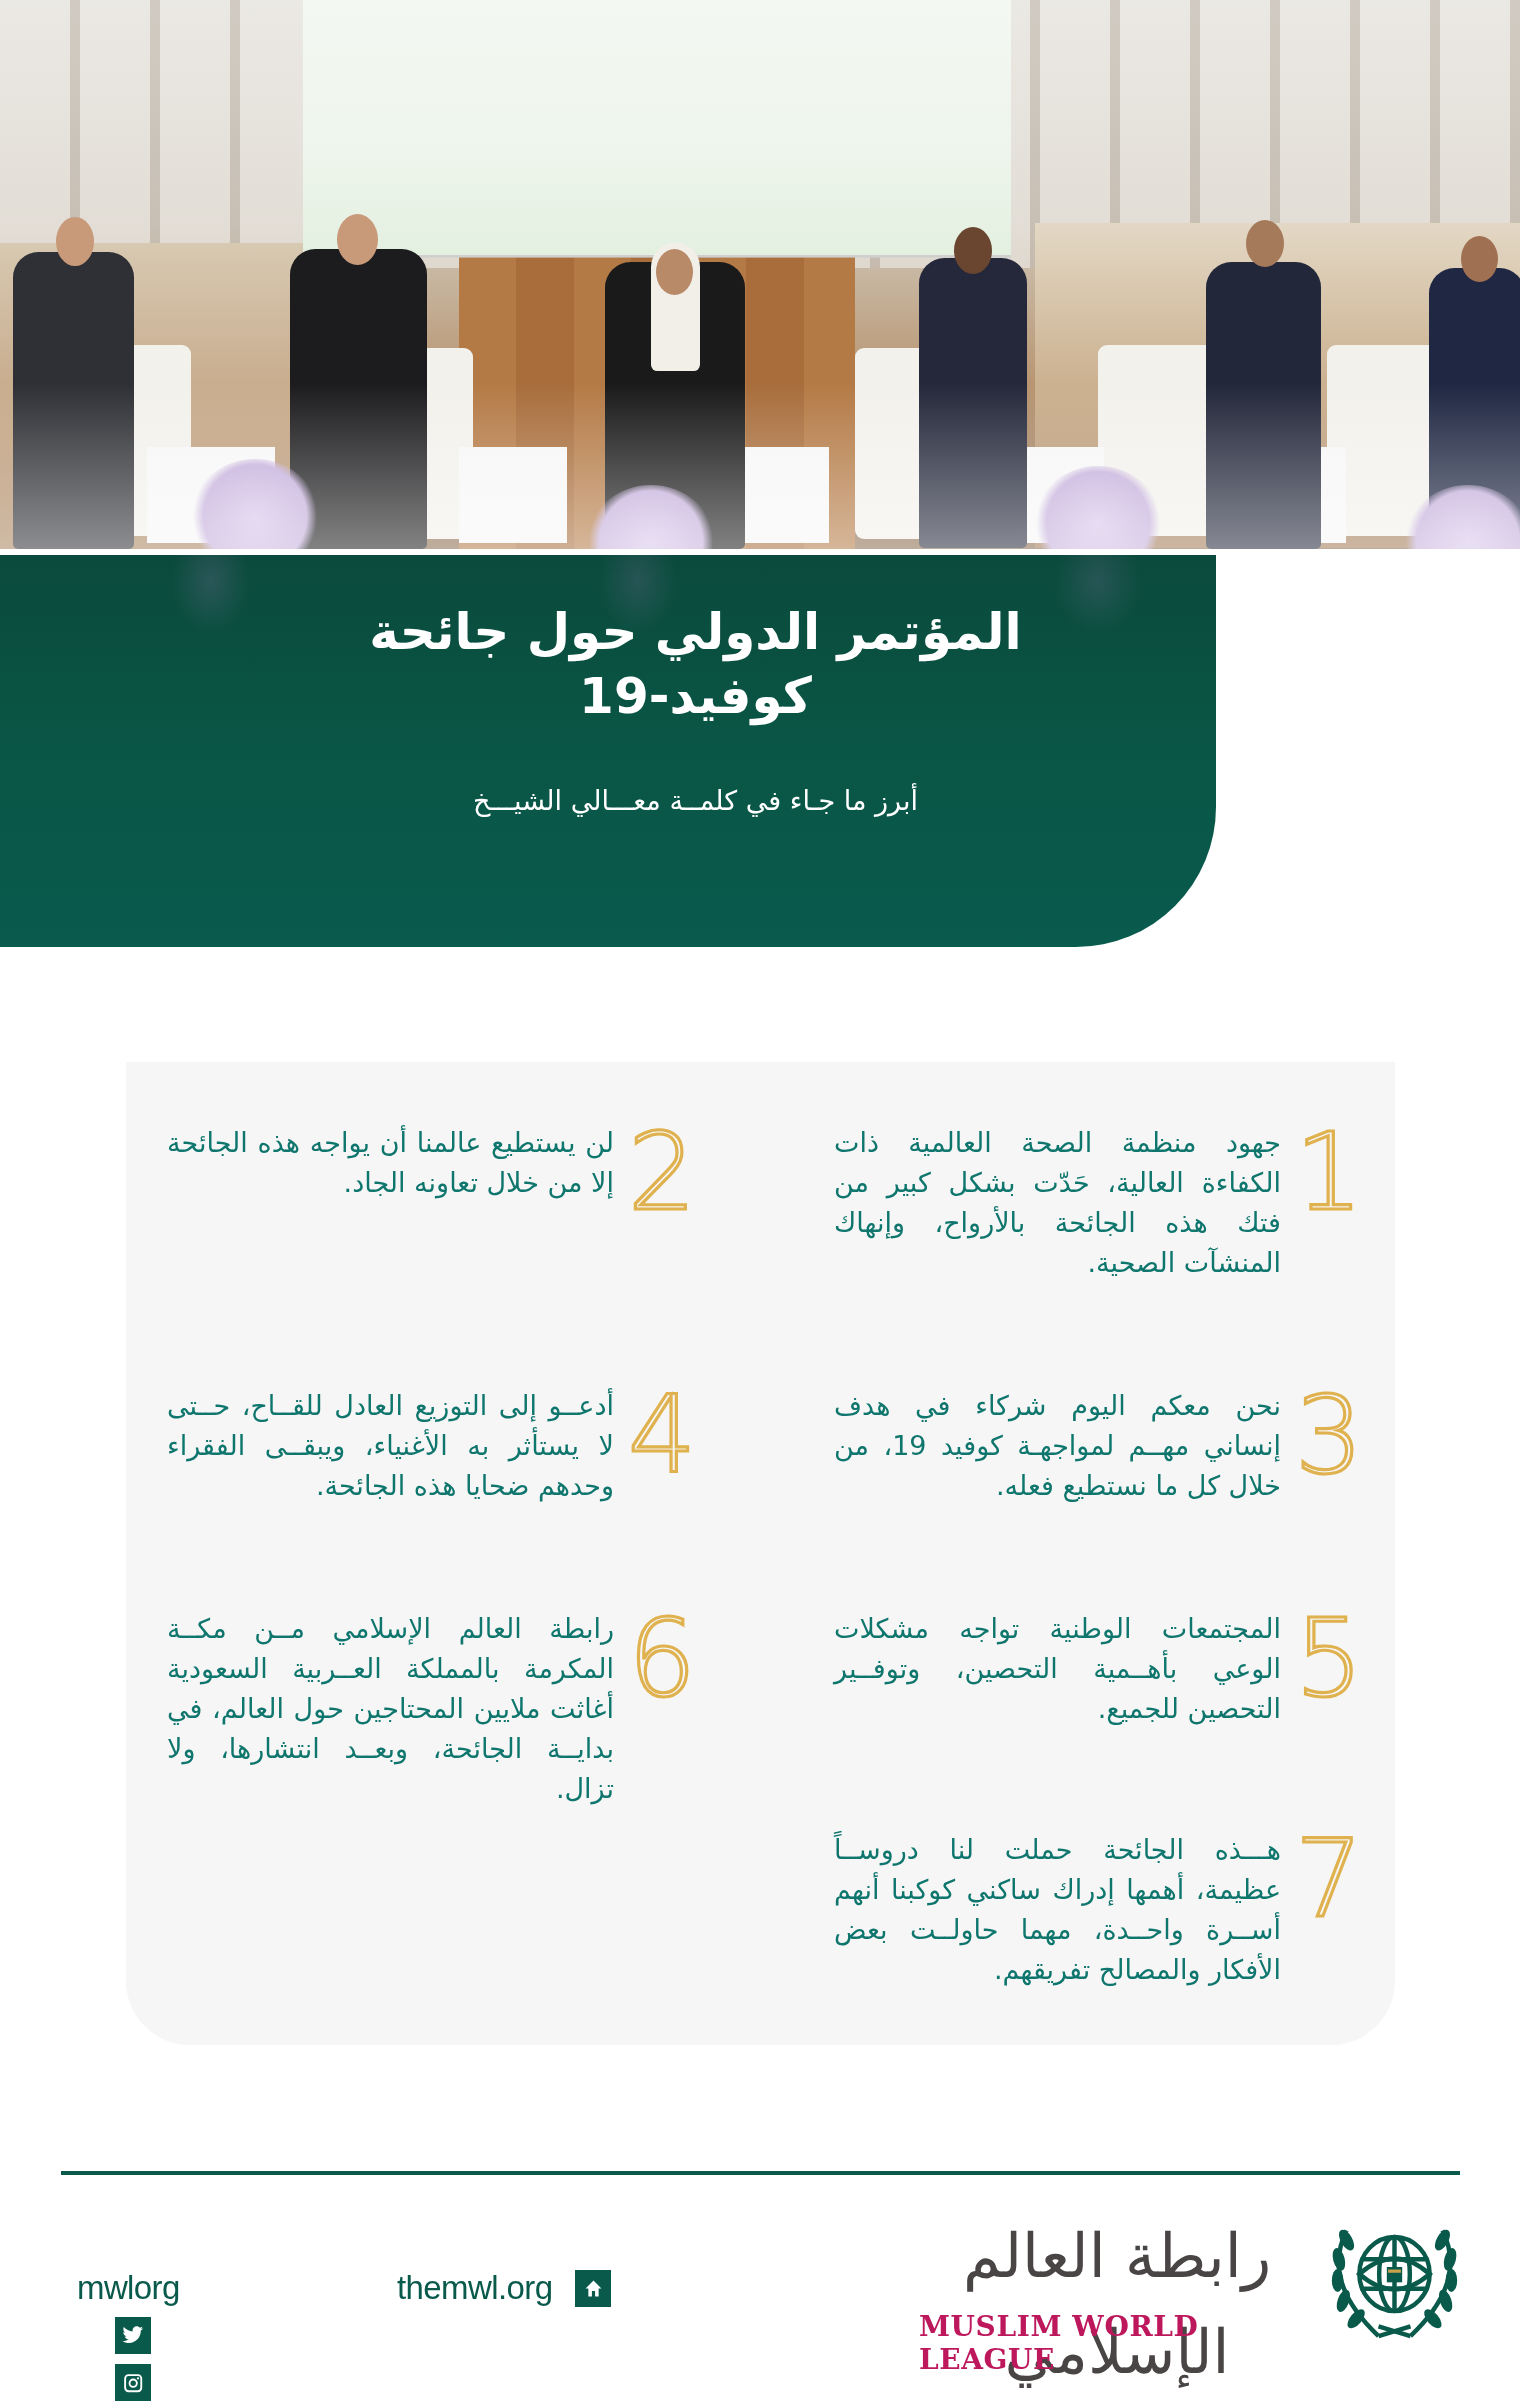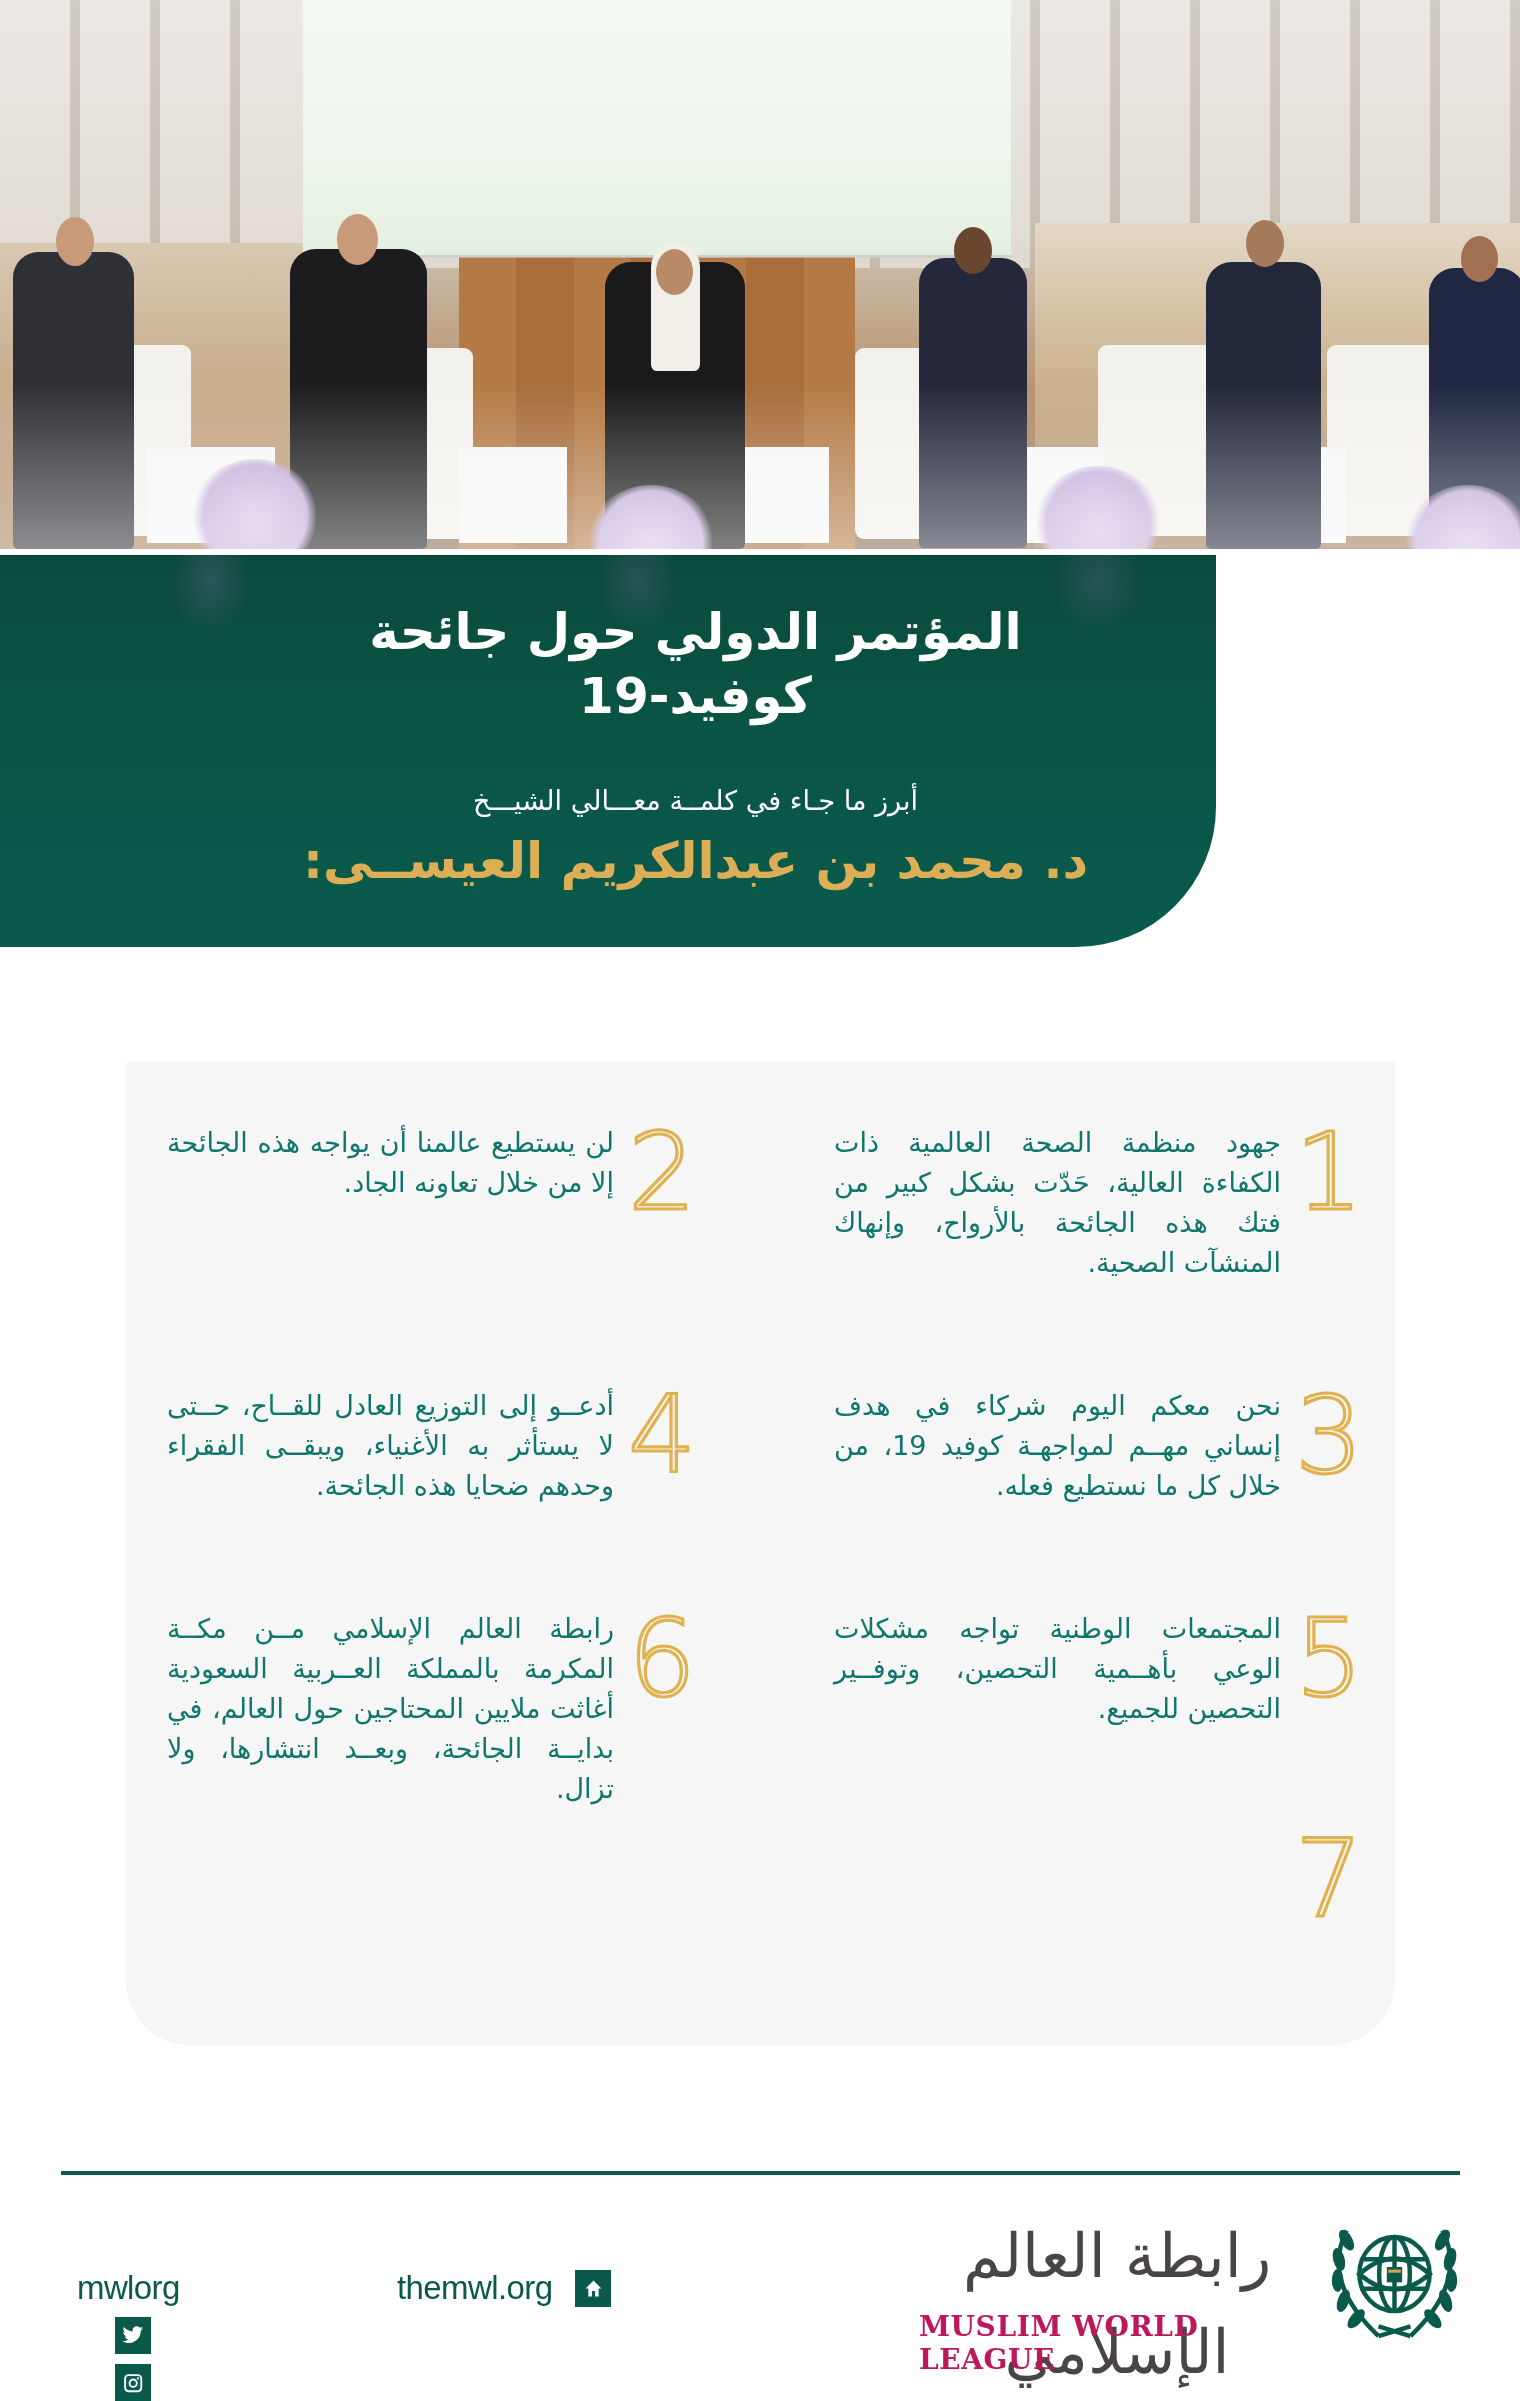--- a/index.html
+++ b/index.html
@@ -172,21 +172,20 @@
   <div class="flowers" style="left:587px;top:485px;width:128px;height:115px;"></div>
   <div class="flowers" style="left:1034px;top:466px;width:128px;height:115px;"></div>
   <div class="flowers" style="left:1404px;top:485px;width:128px;height:115px;"></div>
   <div class="fade"></div>
 </div>
 
 <div class="banner">
   <div class="ghost"></div>
   <div class="banner-text title-1">المؤتمر الدولي حول جائحة كوفيد-19</div>
   <div class="banner-text subtitle">أبرز ما جـاء في كلمــة معـــالي الشيـــخ</div>
-  <div class="banner-text speaker">د. محمد بن عبدالكريم العيســى:</div>
 </div>
 
 <div class="card"></div>
 
 <div class="point p1">
   <div class="num">1</div>
   <div class="text">جهود منظمة الصحة العالمية ذات الكفاءة العالية، حَدّت بشكل كبير من فتك هذه الجائحة بالأرواح، وإنهاك المنشآت الصحية.</div>
 </div>
 <div class="point p2">
   <div class="num">2</div>
@@ -203,20 +202,21 @@
 <div class="point p5">
   <div class="num">5</div>
   <div class="text">المجتمعات الوطنية تواجه مشكلات الوعي بأهــمية التحصين، وتوفــير التحصين للجميع.</div>
 </div>
 <div class="point p6">
   <div class="num">6</div>
   <div class="text">رابطة العالم الإسلامي مــن مكــة المكرمة بالمملكة العــربية السعودية أغاثت ملايين المحتاجين حول العالم، في بدايــة الجائحة، وبعــد انتشارها، ولا تزال.</div>
 </div>
 <div class="point p7">
   <div class="num">7</div>
+  <div class="text">هـــذه الجائحة حملت لنا دروســاً عظيمة، أهمها إدراك ساكني كوكبنا أنهم أســرة واحــدة، مهما حاولــت بعض الأفكار والمصالح تفريقهم.</div>
 </div>
 
 <div class="footer-rule"></div>
 
 <div class="social">
   <span class="handle">mwlorg</span>
   <span class="sbtn">
     <svg width="22" height="19" viewBox="0 0 24 20">
       <path fill="#fff" d="M23 2.2c-.8.4-1.7.6-2.6.7.9-.6 1.6-1.4 2-2.5-.9.5-1.9.9-2.9 1.1C18.6.6 17.4 0 16.1 0c-2.5 0-4.6 2.1-4.6 4.6 0 .4 0 .7.1 1C7.8 5.4 4.4 3.6 2.1.8c-.4.7-.6 1.5-.6 2.3 0 1.6.8 3 2 3.8-.8 0-1.5-.2-2.1-.6v.1c0 2.2 1.6 4.1 3.7 4.5-.4.1-.8.2-1.2.2-.3 0-.6 0-.9-.1.6 1.8 2.3 3.2 4.3 3.2-1.6 1.2-3.6 2-5.7 2H.5c2 1.3 4.5 2 7 2 8.4 0 13-7 13-13v-.6c.9-.6 1.7-1.4 2.3-2.3z"></path>
     </svg>

